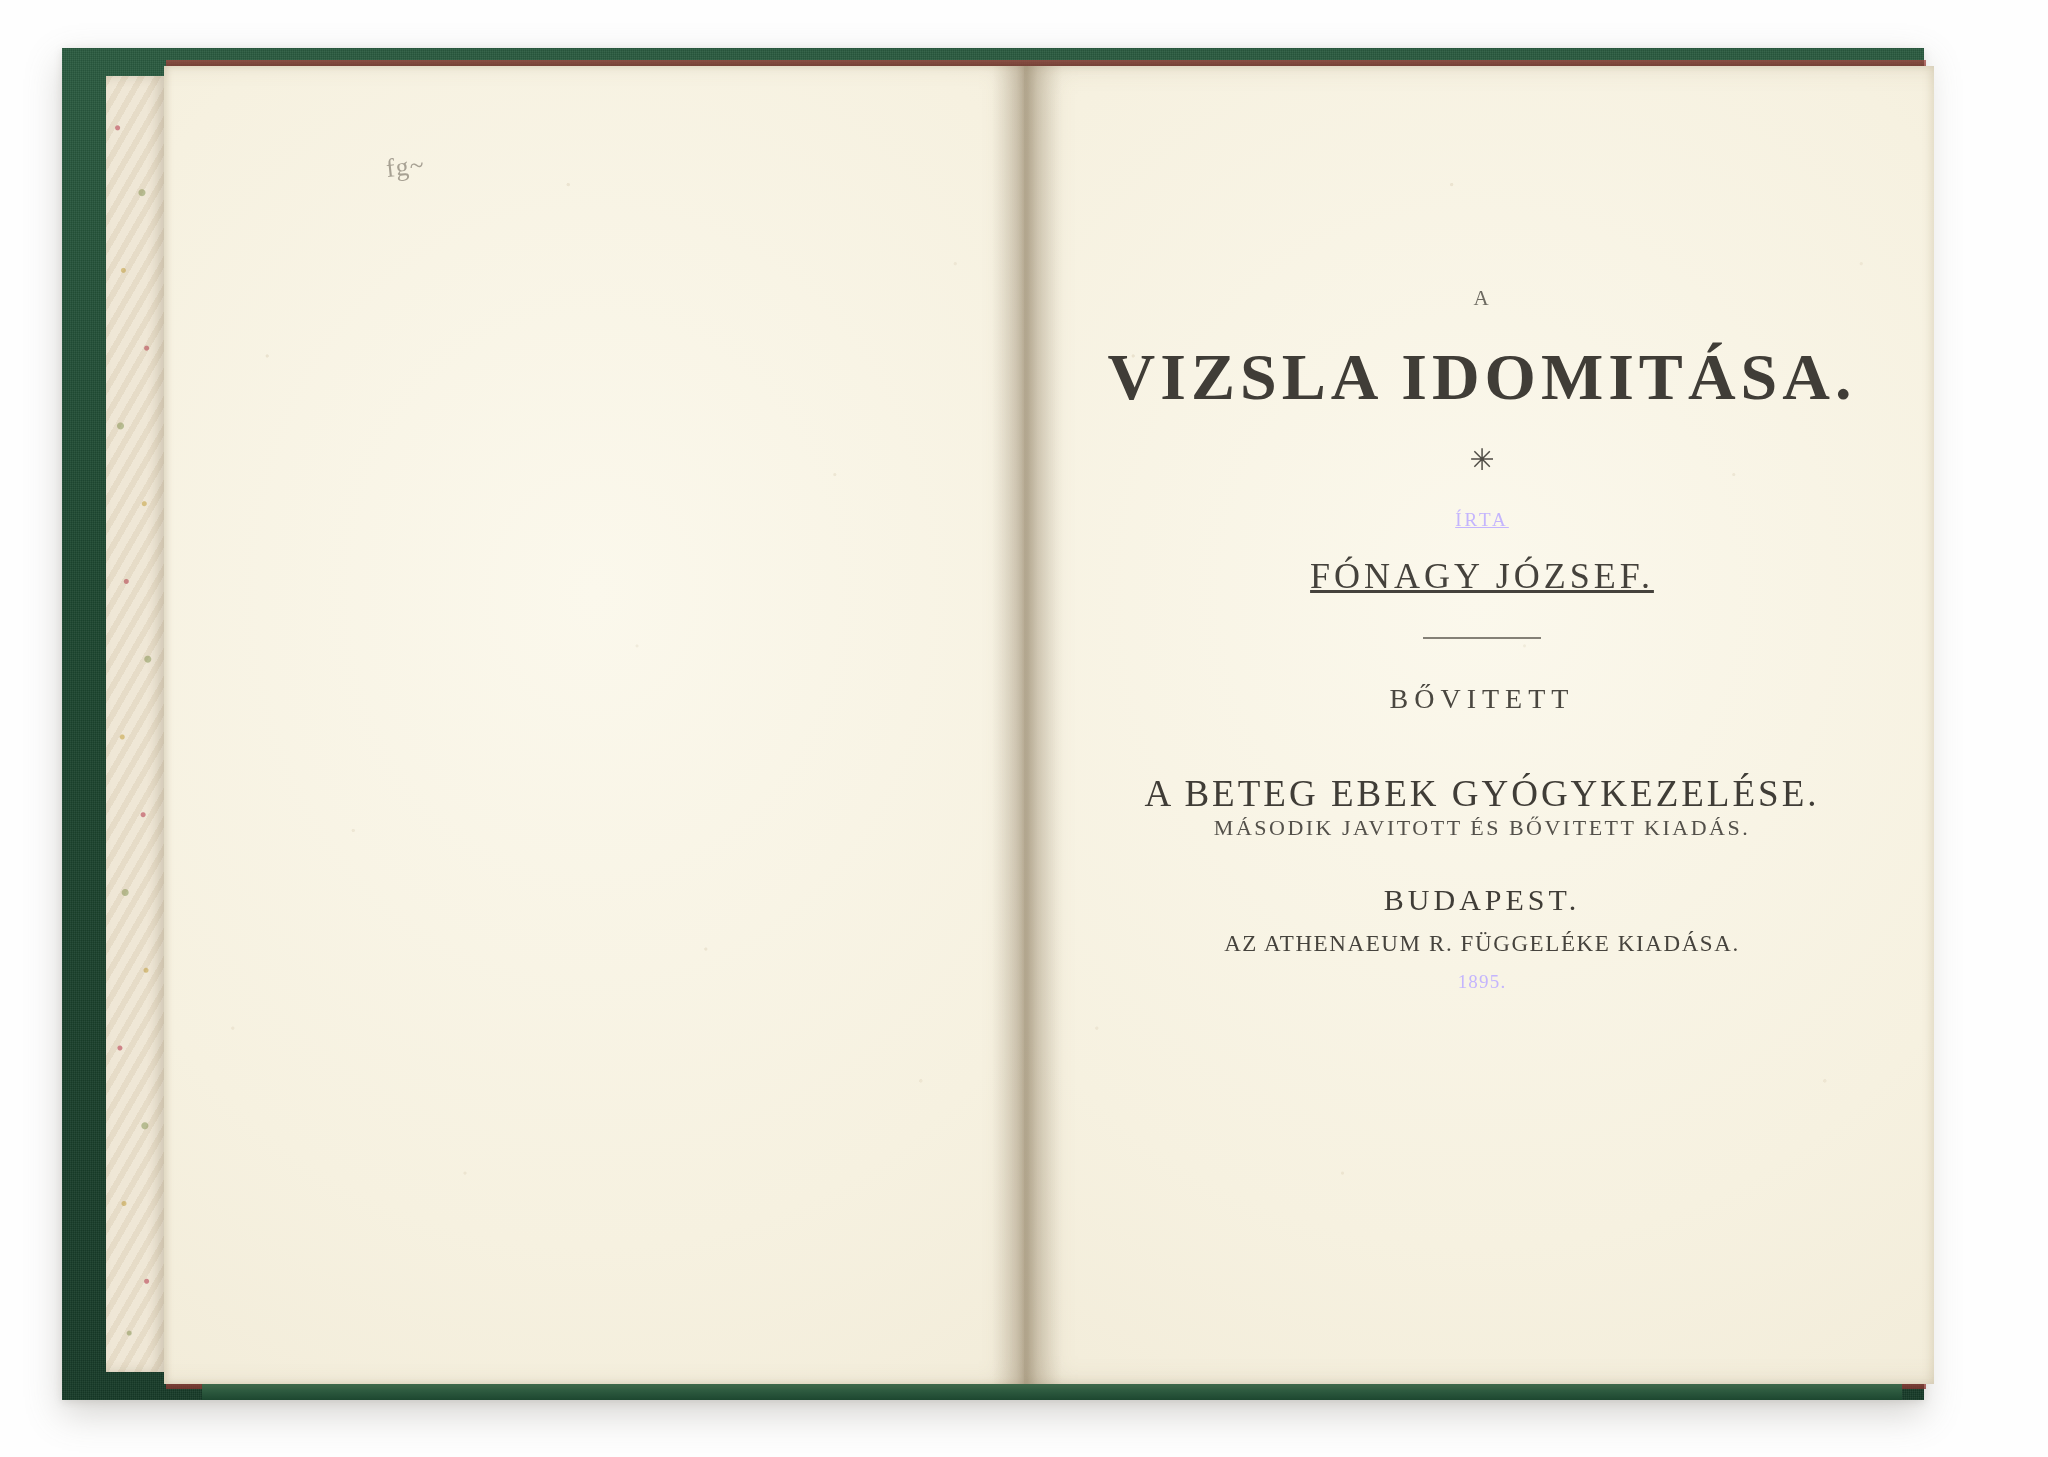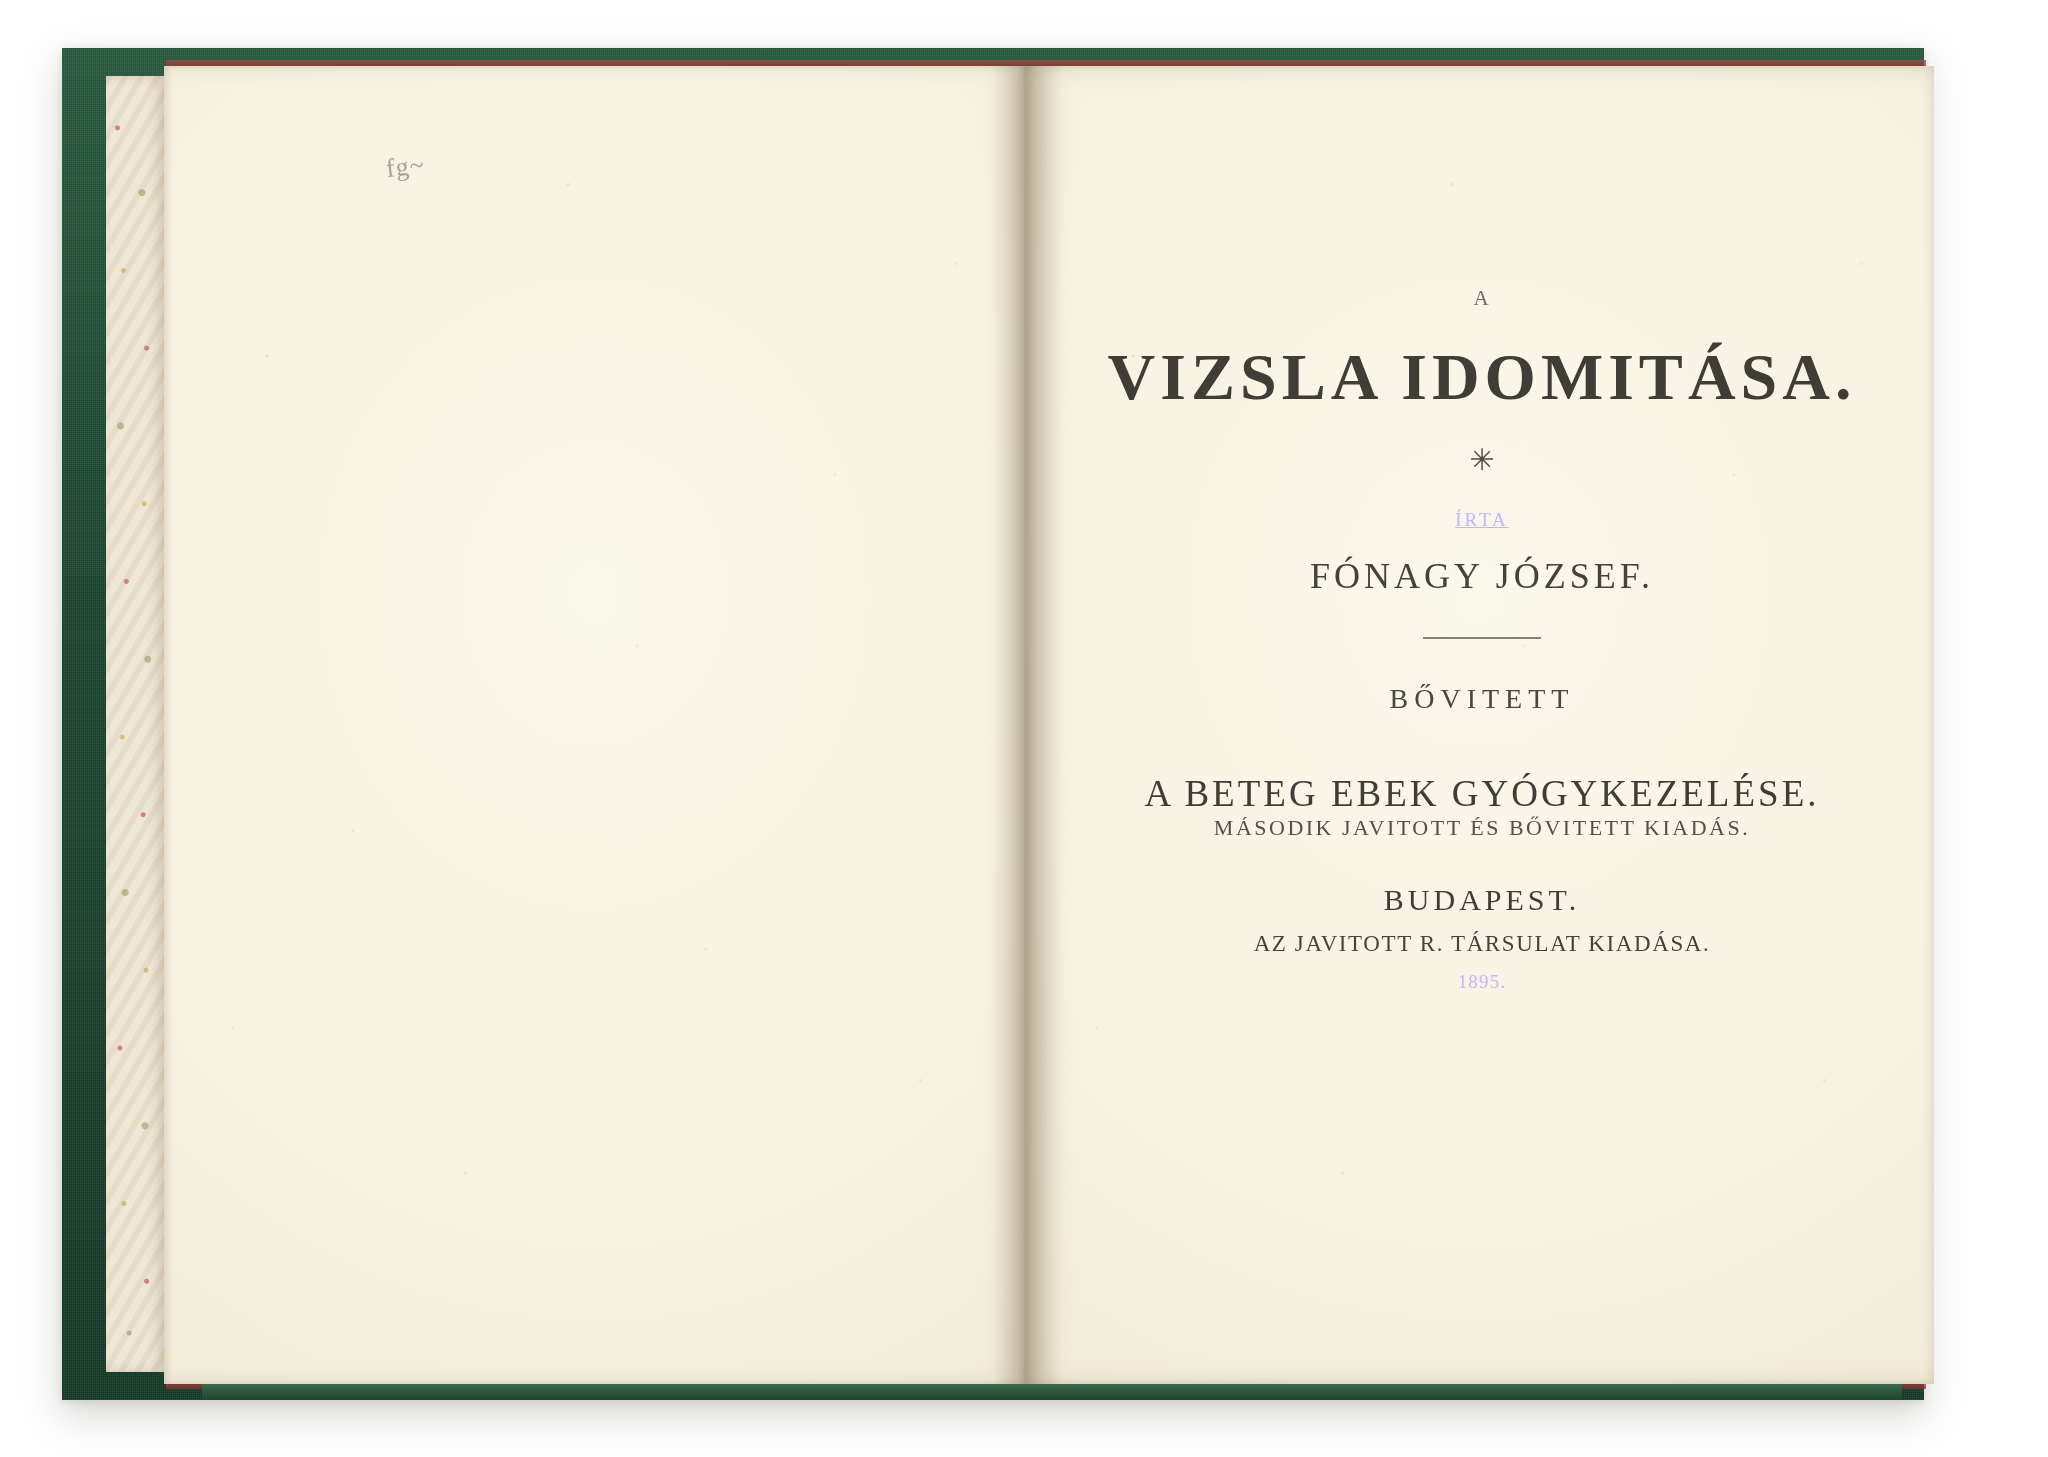--- a/index.html
+++ b/index.html
@@ -205,20 +205,21 @@
     font-size: 19px;
     letter-spacing: 3px;
     color: #c4b5fd;
     text-decoration: underline;
   }
   .tp-author {
     margin-top: 24px;
     font-size: 36px;
     letter-spacing: 4px;
     color: #45423c;
+    text-decoration: underline;
   }
   .tp-rule {
     width: 118px;
     height: 2px;
     background: #6f6b62;
     margin: 40px auto 0 auto;
     opacity: .85;
   }
   .tp-fuggeleke {
     margin-top: 44px;
@@ -308,20 +309,20 @@
       <div class="tp-star">✳</div>
       <div class="tp-irta">ÍRTA</div>
       <div class="tp-author">FÓNAGY JÓZSEF.</div>
       <div class="tp-rule"></div>
       <div class="tp-fuggeleke">BŐVITETT</div>
       <div class="tp-subtitle">A BETEG EBEK GYÓGYKEZELÉSE.</div>
       <div class="tp-edition">MÁSODIK JAVITOTT ÉS BŐVITETT KIADÁS.</div>
 
 
       <div class="tp-city">BUDAPEST.</div>
-      <div class="tp-publisher">AZ JAVITOTT R. TÁRSULAT KIADÁSA.</div>
+      <div class="tp-publisher">AZ ATHENAEUM R. FÜGGELÉKE KIADÁSA.</div>
       <div class="tp-year">1895.</div>
     </div>
 
     <div class="bottom-board"></div>
   </div>
 
 </div>
 
 </body></html>

